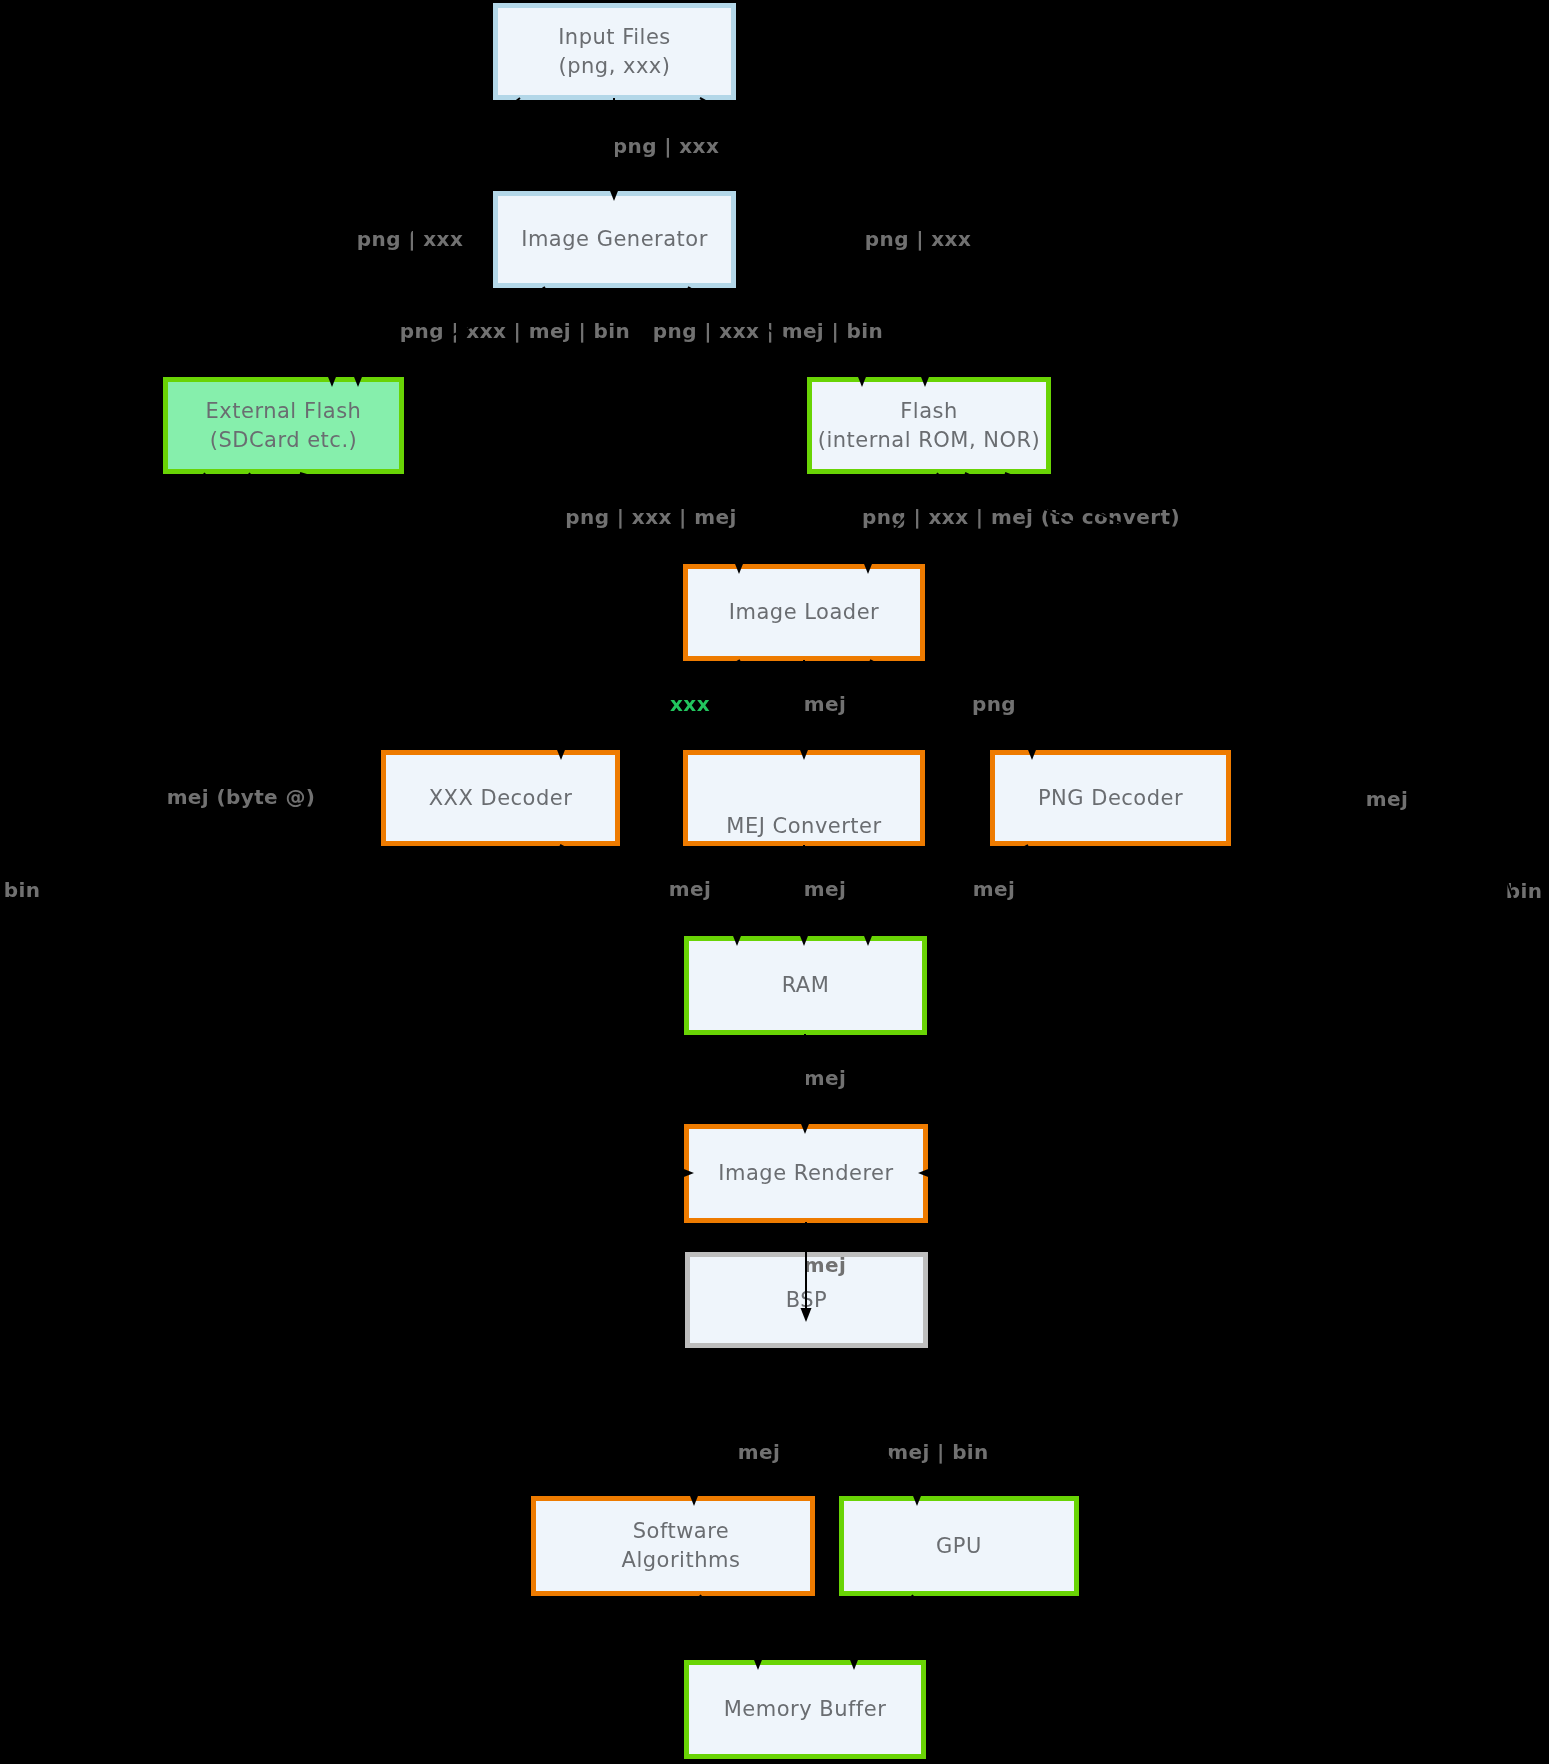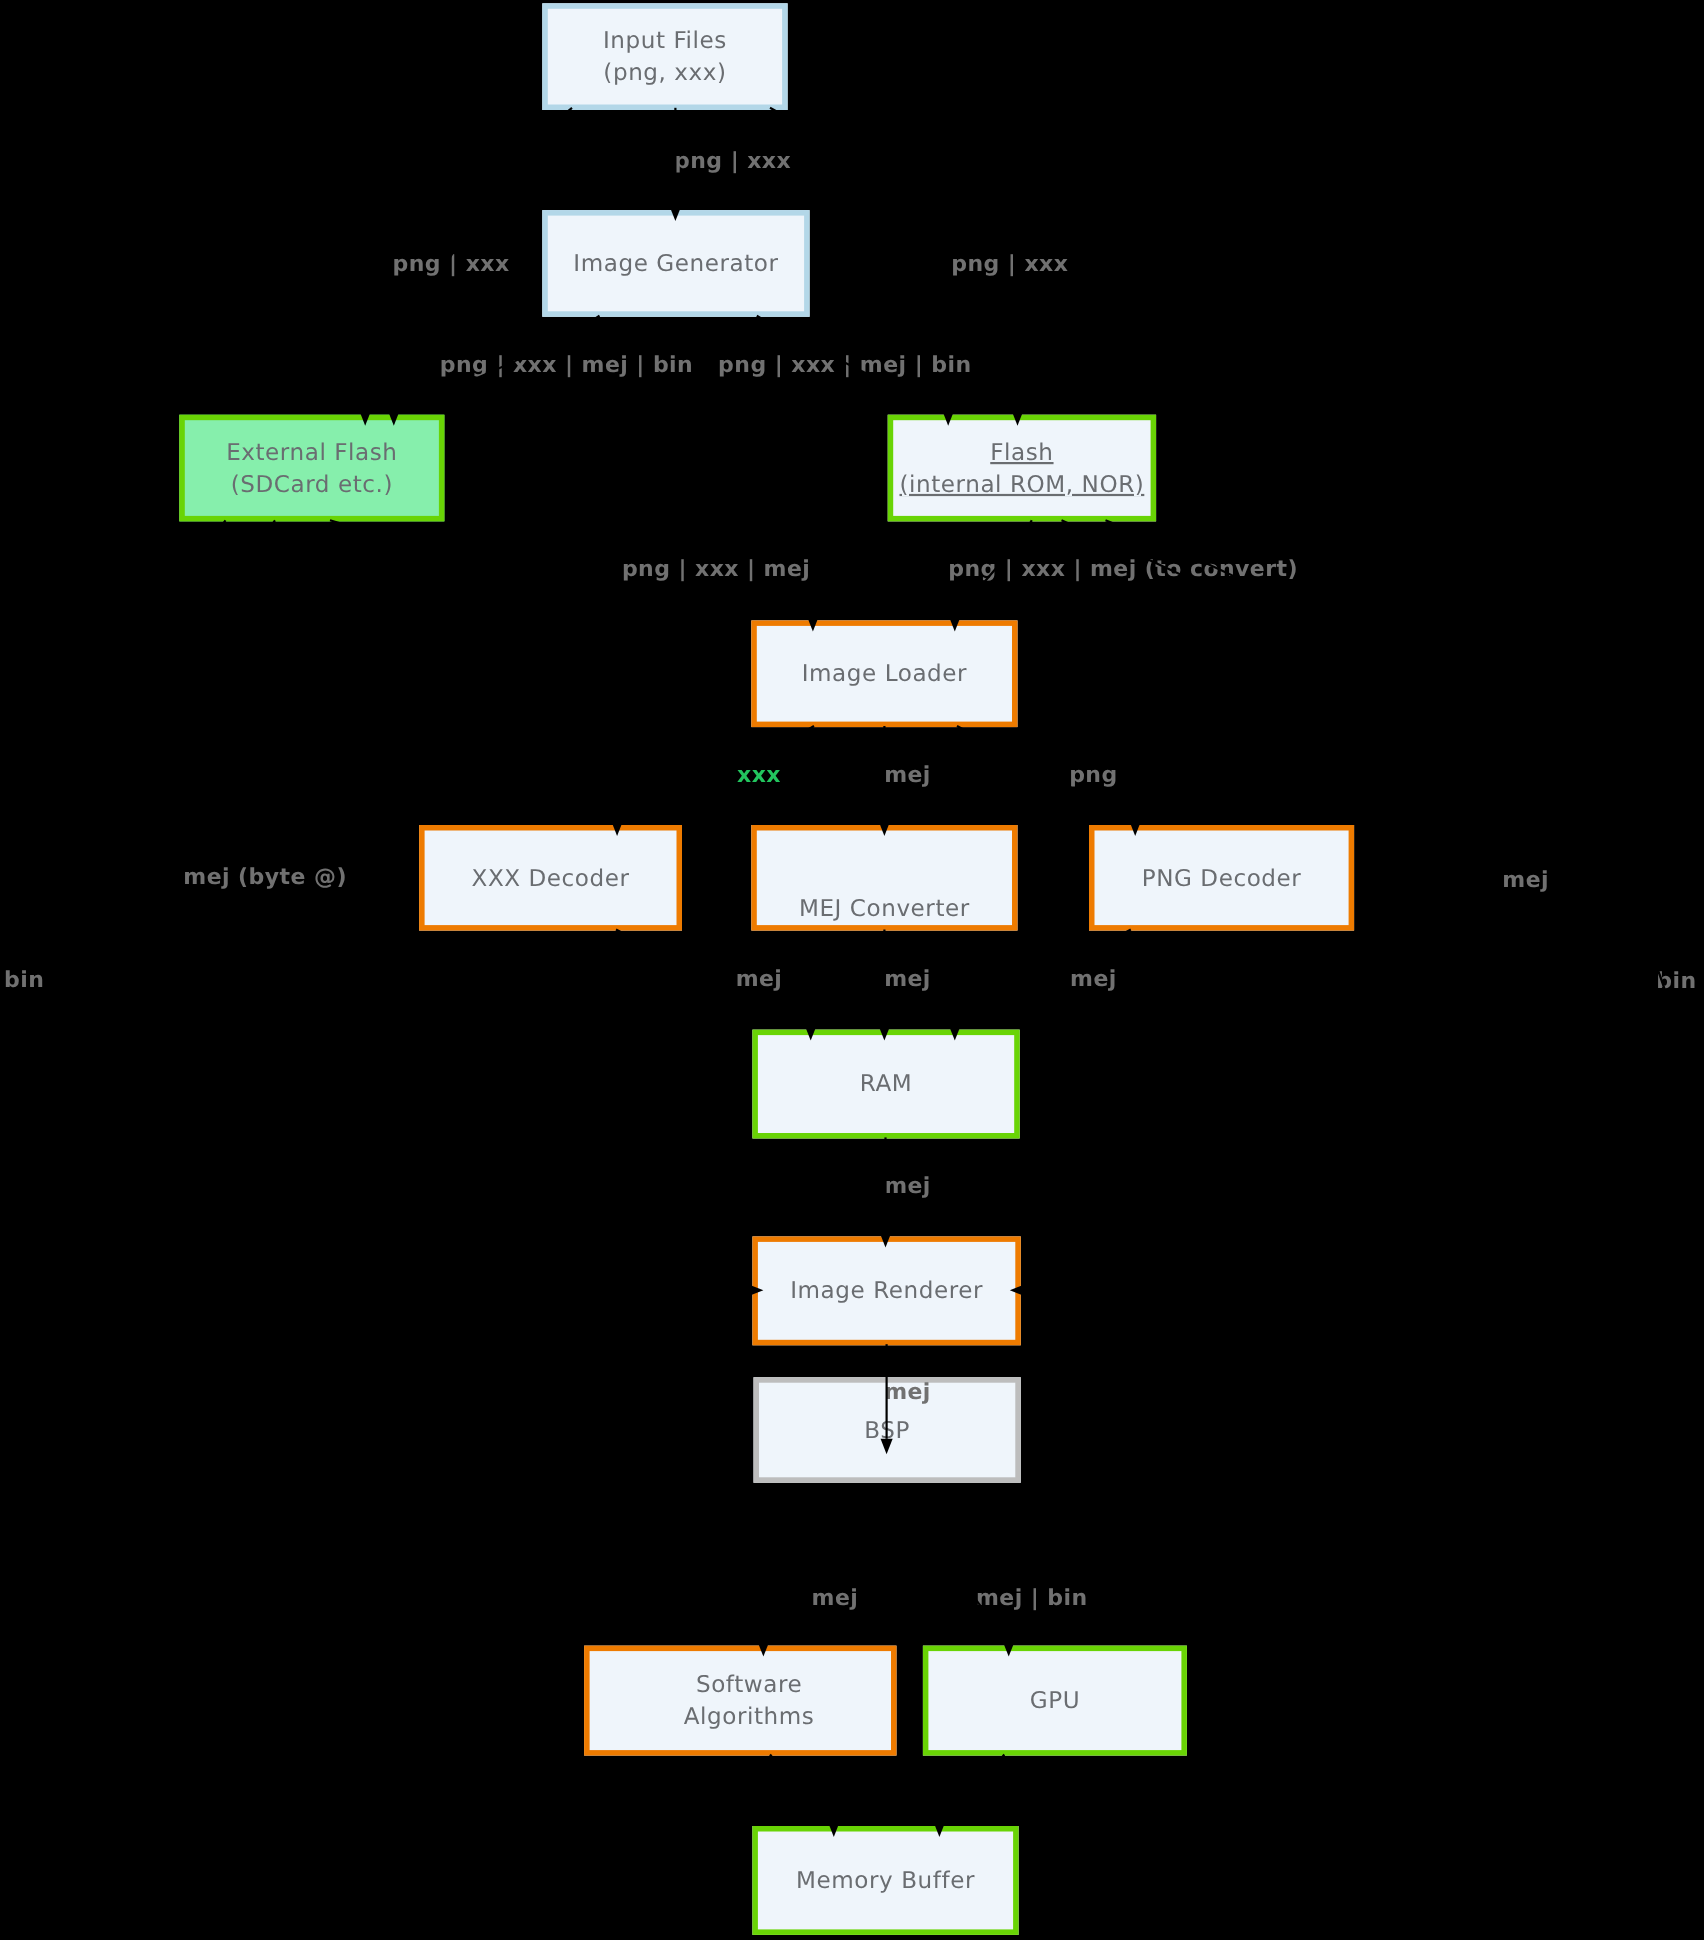--- a/index.html
+++ b/index.html
@@ -13,32 +13,32 @@
         font-size:21px;line-height:29px;letter-spacing:.5px;color:#6a6d71;text-align:center;}
   .node-line{white-space:nowrap;}
   .edge-label{position:absolute;transform:translate(-50%,-50%);font-size:20px;font-weight:600;
         letter-spacing:.4px;color:#717171;white-space:nowrap;}
 </style>
 </head>
 <body>
 
 <div id="canvas">
   <div id="nodes">
-      <div class="node" style="left: 493px; top: 3px; width: 223px; height: 97px; border-color: rgb(179, 215, 232); background: rgb(239, 245, 251); color: rgb(106, 109, 113);">
+      <div class="node" style="left: 493px; top: 3px; width: 243px; height: 97px; border-color: rgb(179, 215, 232); background: rgb(239, 245, 251); color: rgb(106, 109, 113);">
         <div class="node-line">Input Files</div>
         <div class="node-line">(png, xxx)</div>
       </div>
       <div class="node" style="left: 493px; top: 191px; width: 243px; height: 97px; border-color: rgb(179, 215, 232); background: rgb(239, 245, 251); color: rgb(106, 109, 113);">
         <div class="node-line">Image Generator</div>
       </div>
       <div class="node" style="left: 149px; top: 377px; width: 241px; height: 97px; border-color: rgb(105, 212, 5); background: #86efac; color: rgb(106, 109, 113); margin-left: 14px;">
         <div class="node-line">External Flash</div>
         <div class="node-line">(SDCard etc.)</div>
       </div>
-      <div class="node" style="left: 807px; top: 377px; width: 244px; height: 97px; border-color: rgb(105, 212, 5); background: rgb(239, 245, 251); color: rgb(106, 109, 113); text-decoration: underline;">
+      <div class="node" style="left: 807px; top: 377px; width: 244px; height: 97px; border-color: rgb(105, 212, 5); background: rgb(239, 245, 251); color: rgb(106, 109, 113);">
         <div class="node-line">Flash</div>
         <div class="node-line">(internal ROM, NOR)</div>
       </div>
       <div class="node" style="left: 683px; top: 564px; width: 242px; height: 97px; border-color: rgb(238, 123, 0); background: rgb(239, 245, 251); color: rgb(106, 109, 113);">
         <div class="node-line">Image Loader</div>
       </div>
       <div class="node" style="left: 381px; top: 750px; width: 239px; height: 96px; border-color: rgb(238, 123, 0); background: rgb(239, 245, 251); color: rgb(106, 109, 113);">
         <div class="node-line">XXX Decoder</div>
       </div>
       <div class="node" style="left: 683px; top: 750px; width: 242px; height: 96px; border-color: rgb(238, 123, 0); background: rgb(239, 245, 251); color: rgb(106, 109, 113); justify-content: flex-end;">

